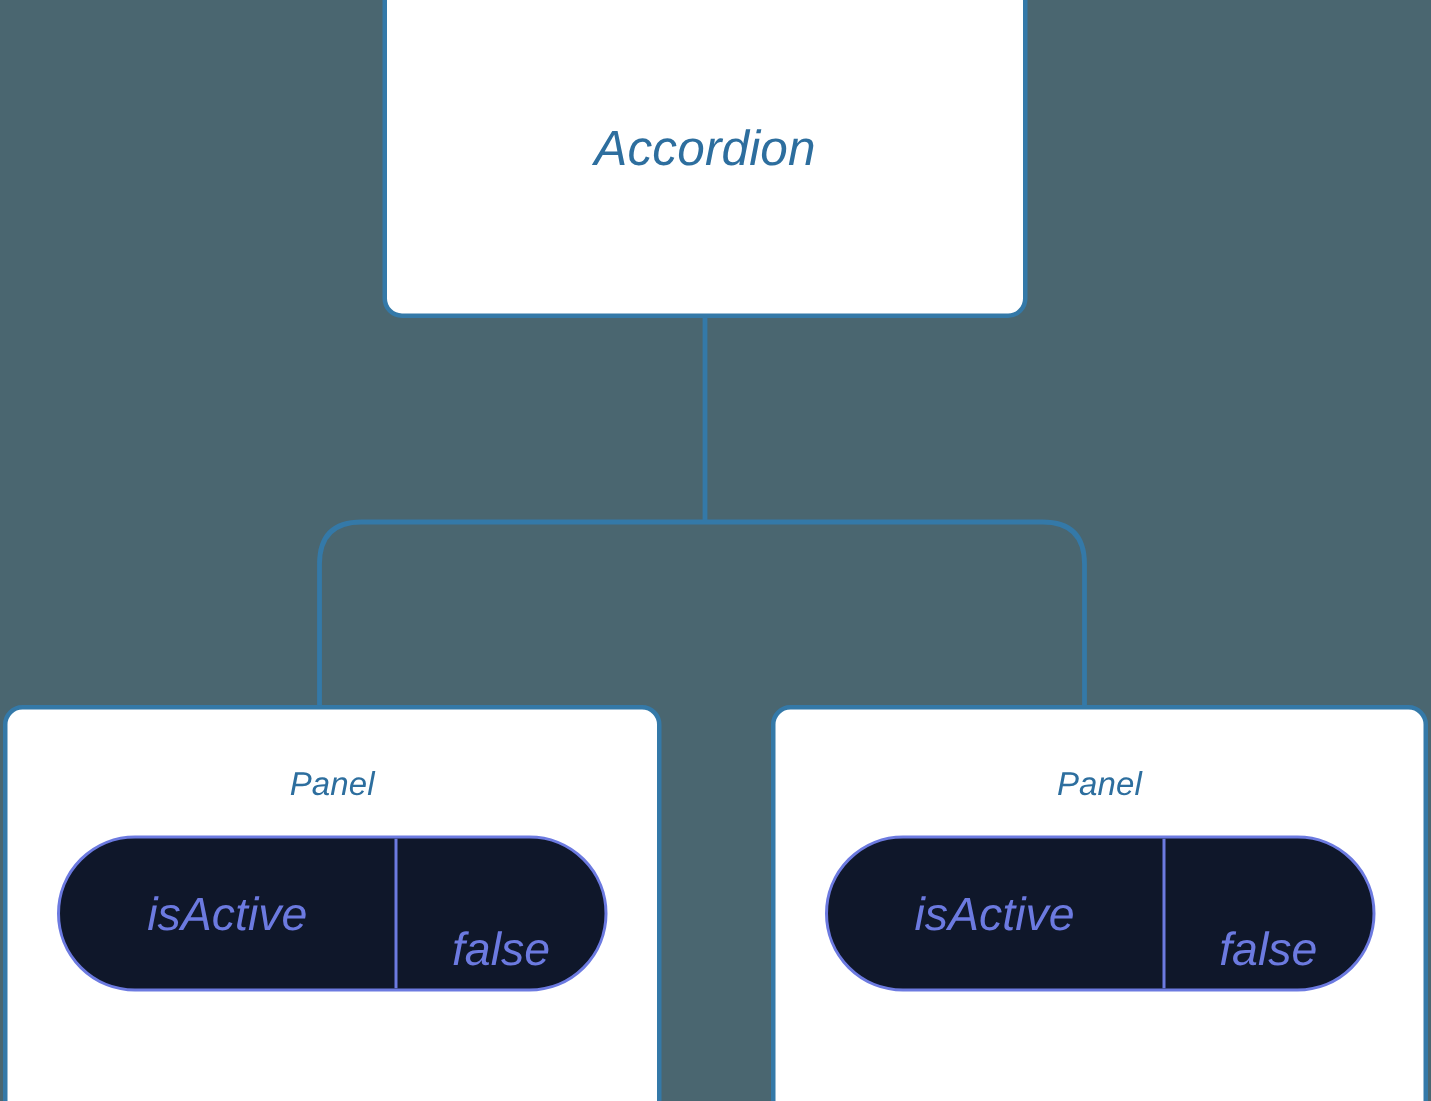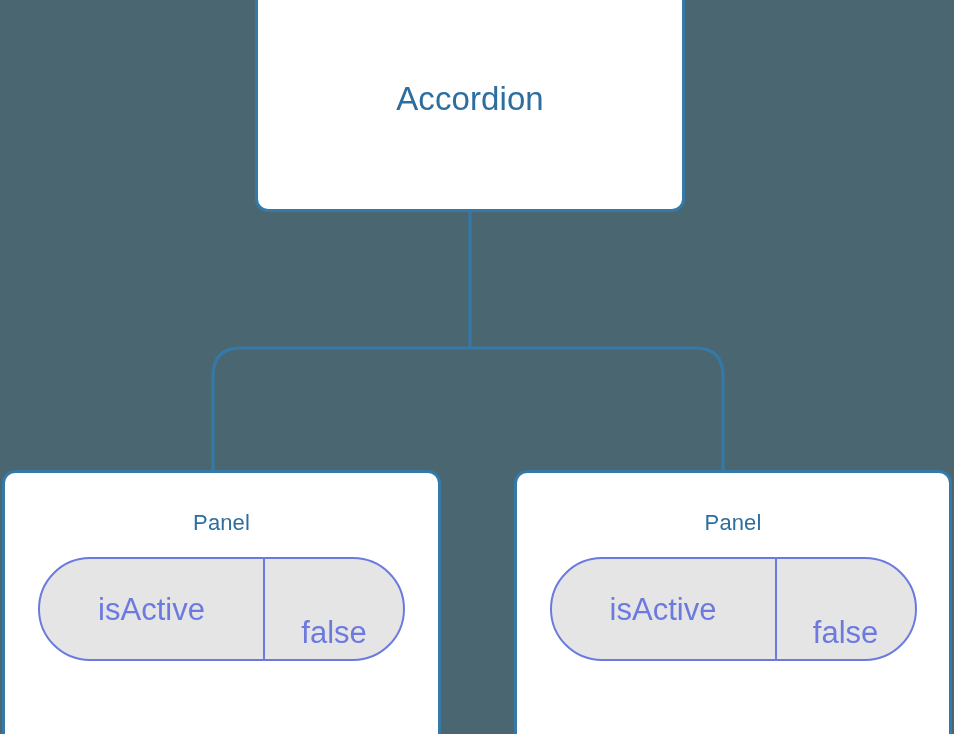--- a/index.html
+++ b/index.html
@@ -13,20 +13,21 @@
     overflow: hidden;
     font-family: "Liberation Sans", sans-serif;
   }
 
   #canvas {
     position: relative;
     width: 954px;
     height: 734px;
     background: #4a6670;
     overflow: hidden;
+    font-style: italic;
   }
 
   
   #edges {
     position: absolute;
     left: 0;
     top: 0;
     width: 954px;
     height: 734px;
     pointer-events: none;
@@ -87,21 +88,21 @@
     margin-top: 22px;
     height: 104px;
     width: 367px;
     border: 2px solid #6c7ae0;
     border-radius: 52px;
     box-sizing: border-box;
     display: flex;
     flex-direction: row;
     align-items: stretch;
     overflow: hidden;
-    background: #e5e5e5;
+    background: #0f172a;
   }
 
   .state-key {
     flex: 0 0 62%;
     display: flex;
     align-items: center;
     justify-content: center;
     border-right: 2px solid #6c7ae0;
     box-sizing: border-box;
   }

